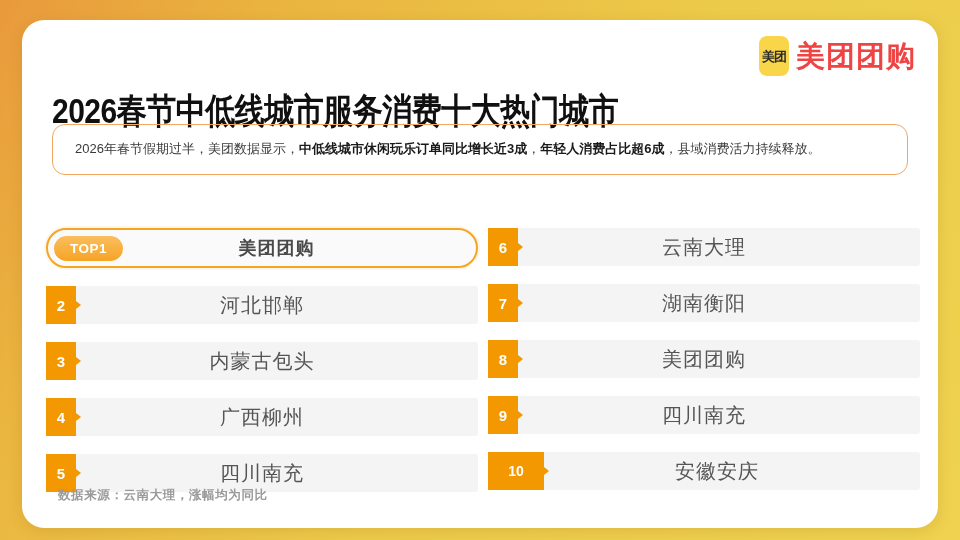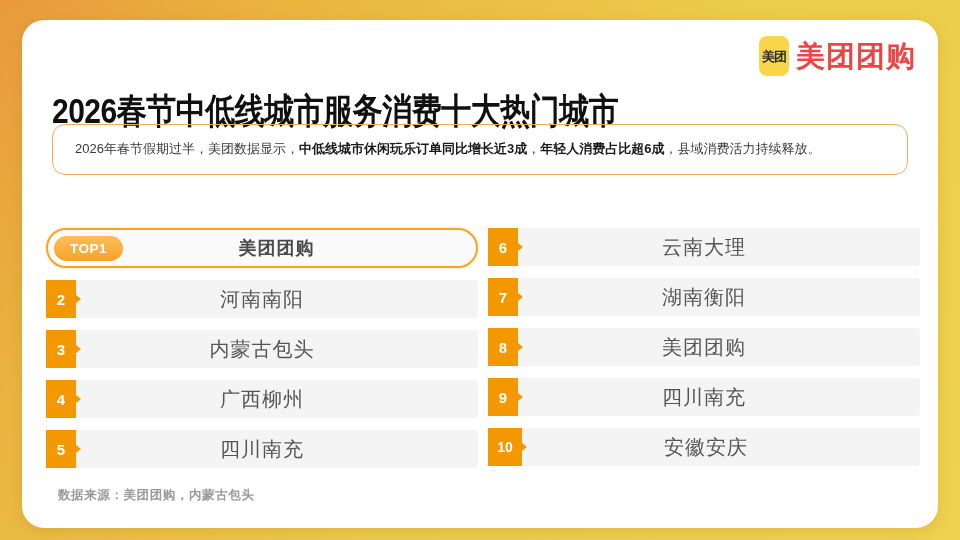--- a/index.html
+++ b/index.html
@@ -96,21 +96,21 @@
     top: 208px;
     width: 432px;
   }
   #col-left  { left: 24px; }
   #col-right { left: 466px; }
 
   
   .row {
     position: relative;
     height: 38px;
-    margin-bottom: 12px;
+    margin-bottom: 18px;
     display: flex;
     align-items: center;
     background: #f4f4f4;
     border-radius: 3px;
   }
   .row:last-child { margin-bottom: 0; }
 
   
   .rank {
     position: relative;
@@ -119,21 +119,21 @@
     background: #f39800;
     color: #ffffff;
     font-size: 15px;
     font-weight: bold;
     display: flex;
     align-items: center;
     justify-content: center;
     flex: 0 0 auto;
     line-height: 1;
   }
-  .rank.wide { width: 34px; font-size: 14px; }
+  .rank.wide { width: 56px; font-size: 14px; }
   .rank::after {
     content: "";
     position: absolute;
     right: -5px;
     top: 50%;
     transform: translateY(-50%);
     width: 0; height: 0;
     border-top: 4px solid transparent;
     border-bottom: 4px solid transparent;
     border-left: 5px solid #f39800;
@@ -209,21 +209,21 @@
 
   <div class="col" id="col-left">
 
     <div class="row top1">
       <div class="rank-pill">TOP1</div>
       <div class="city">美团团购</div>
     </div>
 
     <div class="row">
       <div class="rank">2</div>
-      <div class="city">河南南阳</div>
+      <div class="city">河北邯郸</div>
     </div>
 
     <div class="row">
       <div class="rank">3</div>
       <div class="city">内蒙古包头</div>
     </div>
 
     <div class="row">
       <div class="rank">4</div>
       <div class="city">广西柳州</div>
@@ -258,15 +258,15 @@
       <div class="city">四川南充</div>
     </div>
 
     <div class="row">
       <div class="rank wide">10</div>
       <div class="city">安徽安庆</div>
     </div>
 
   </div>
 
-  <div id="footer">数据来源：美团团购，内蒙古包头</div>
+  <div id="footer">数据来源：云南大理，涨幅均为同比</div>
 
 </div>
 
 </body></html>

